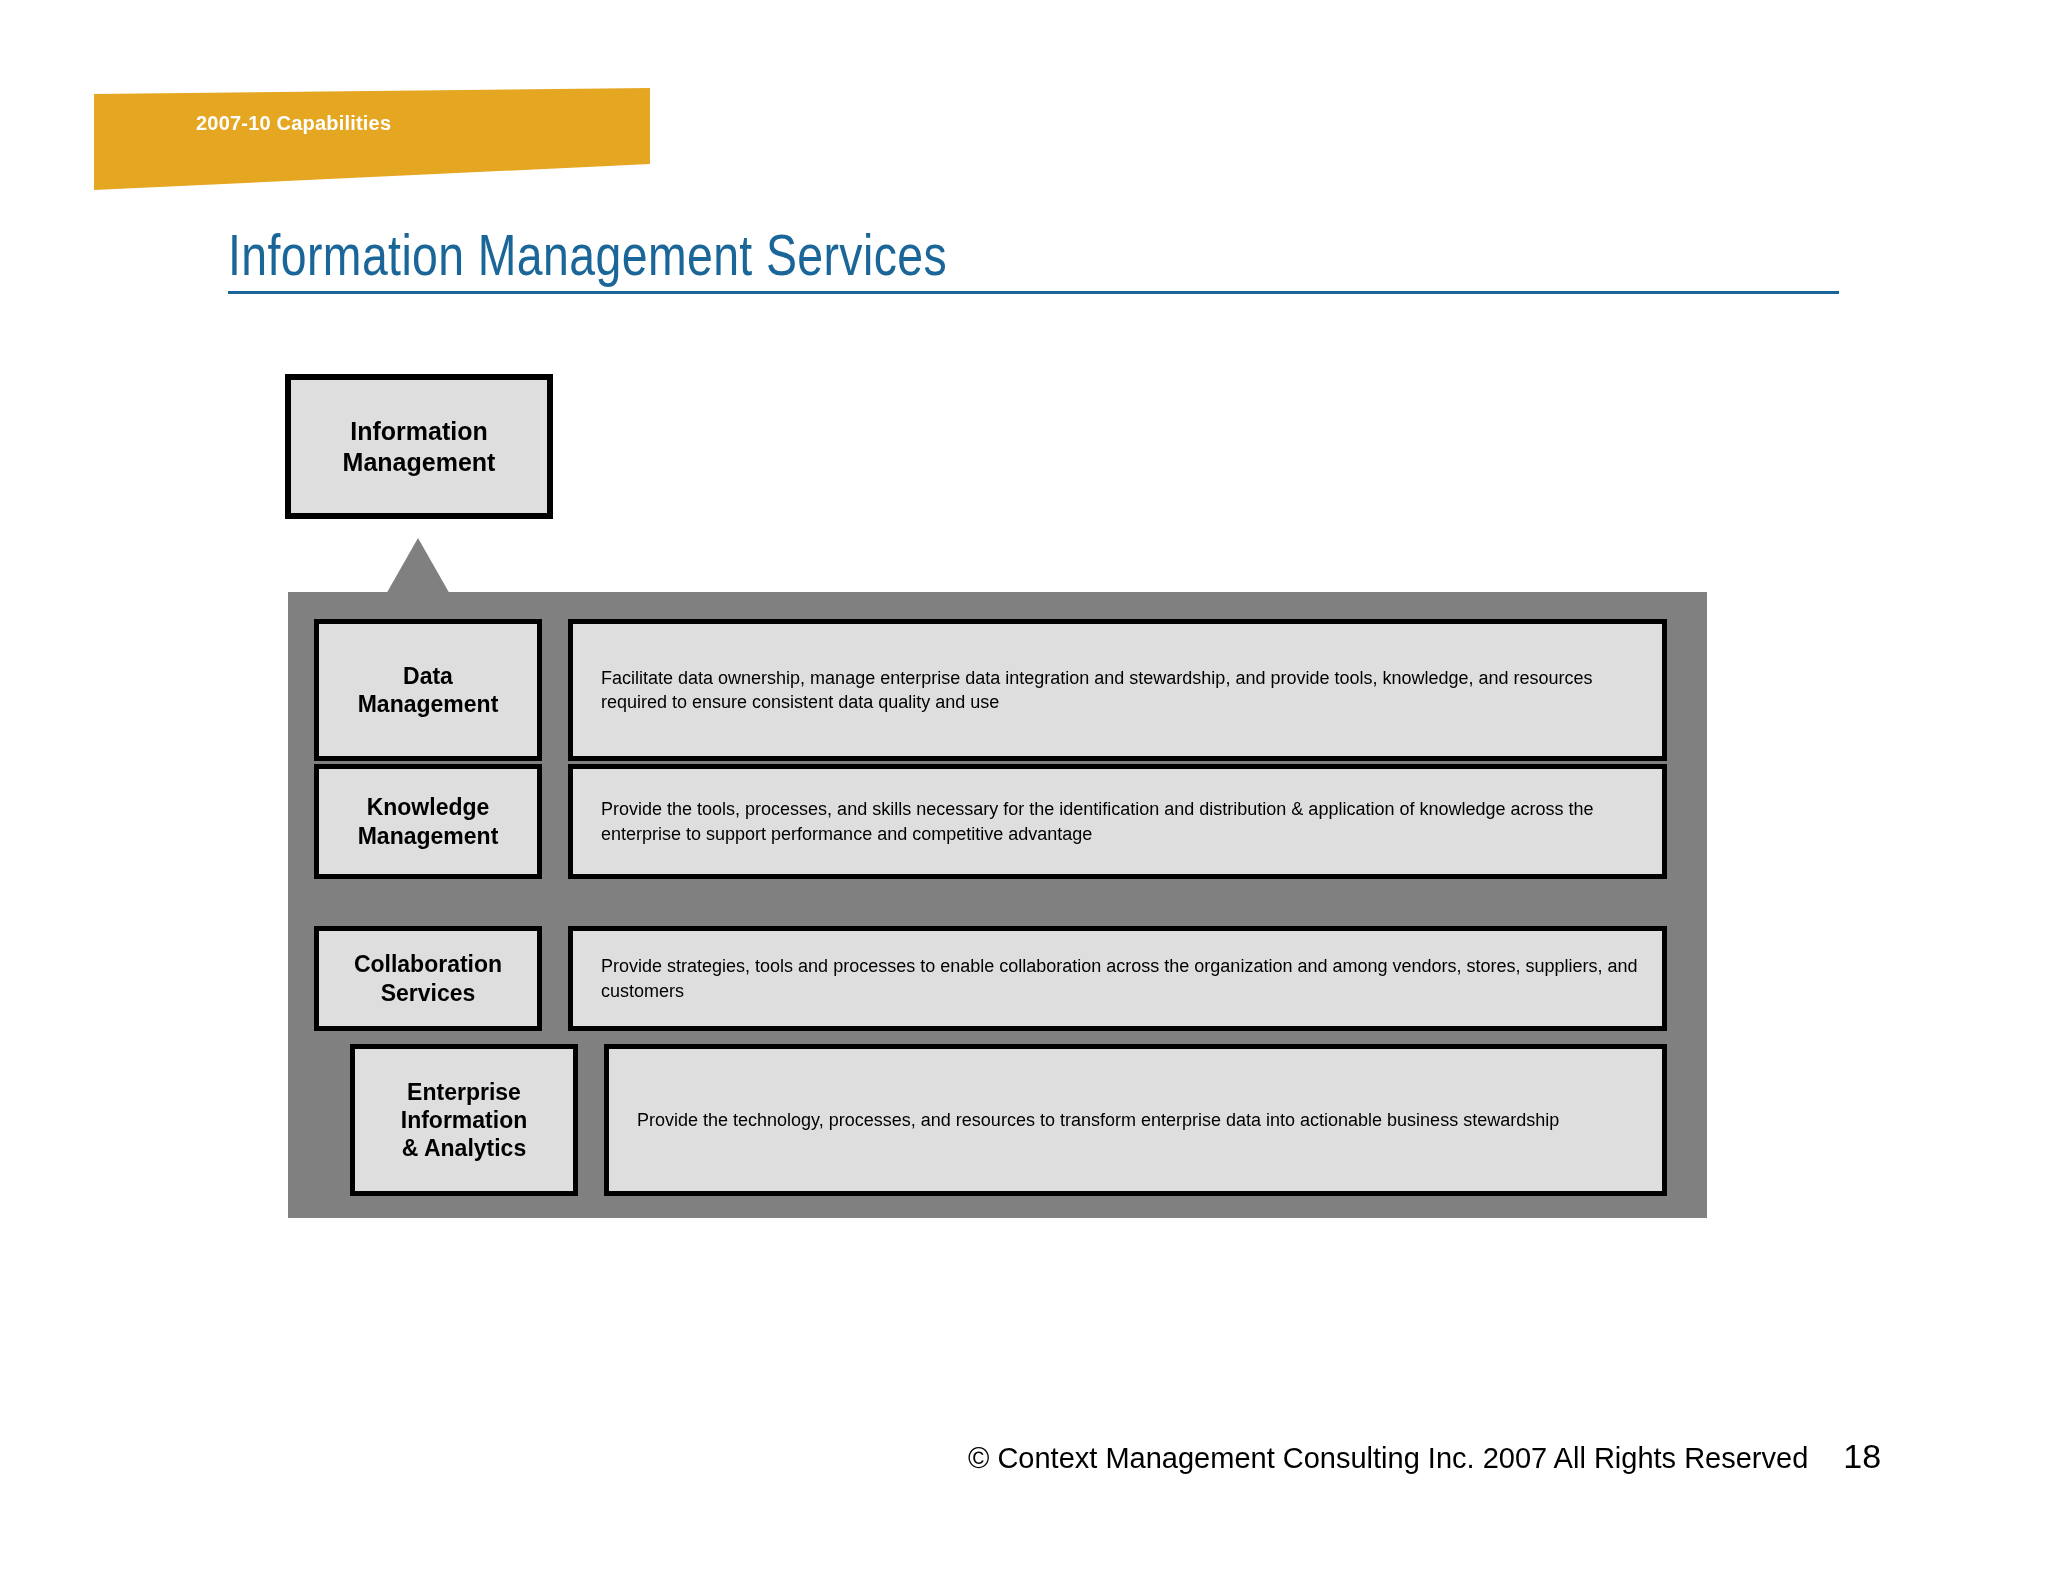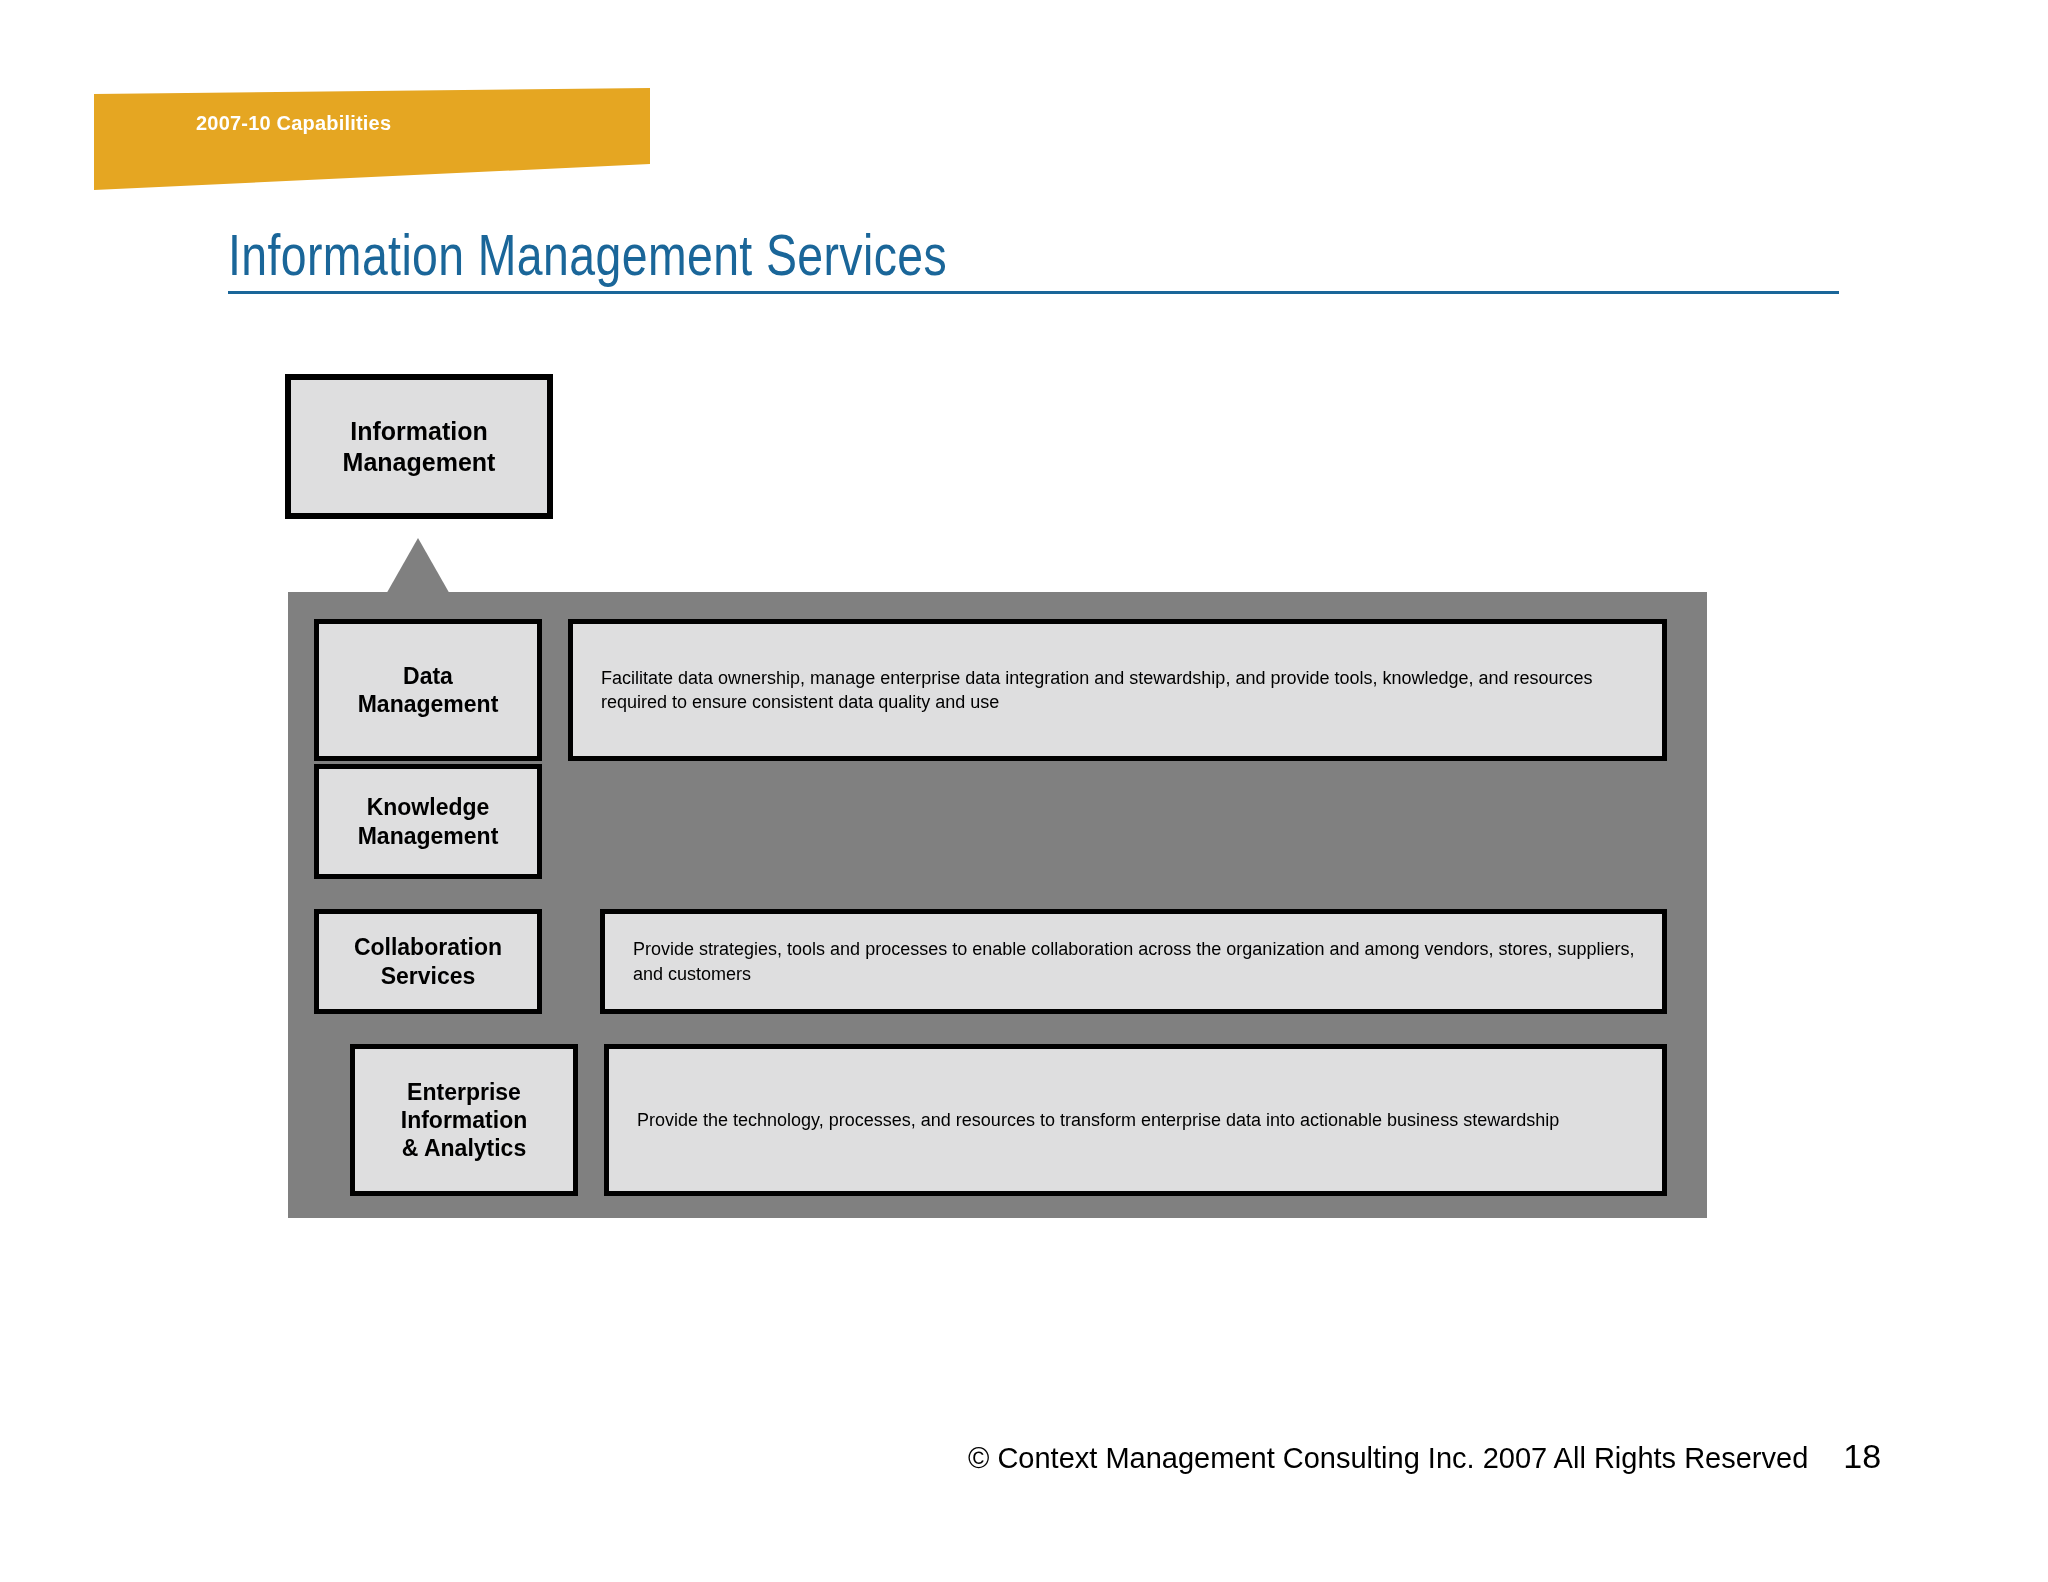--- a/index.html
+++ b/index.html
@@ -106,21 +106,21 @@
 
   .row {
     position: absolute;
     left: 26px;
     right: 40px;
     display: flex;
     align-items: stretch;
   }
   #row-0 { top: 27px;  height: 142px; }
   #row-1 { top: 172px; height: 115px; border-radius: 19px; }
-  #row-2 { top: 317px; height: 105px; gap: 32px; }
+  #row-2 { top: 334px; height: 105px; }
   #row-3 { top: 452px; height: 152px; margin-left: 36px; }
 
   .row-label {
     width: 228px;
     flex: 0 0 228px;
     background: #dededf;
     border: 5px solid #000000;
     box-sizing: border-box;
     display: flex;
     align-items: center;
@@ -202,20 +202,21 @@
       <div class="row-desc">Facilitate data ownership, manage enterprise data integration and stewardship, and provide tools, knowledge, and resources required to ensure consistent data quality and use</div>
     </div>
 
     <div class="row" id="row-1">
       <div class="row-label">
         <div>
           <div>Knowledge</div>
           <div>Management</div>
         </div>
       </div>
+      <div class="row-desc">Provide the tools, processes, and skills necessary for the identification and distribution &amp; application of knowledge across the enterprise to support performance and competitive advantage</div>
     </div>
 
     <div class="row" id="row-2">
       <div class="row-label">
         <div>
           <div>Collaboration</div>
           <div>Services</div>
         </div>
       </div>
       <div class="row-desc">Provide strategies, tools and processes to enable collaboration across the organization and among vendors, stores, suppliers, and customers</div>

